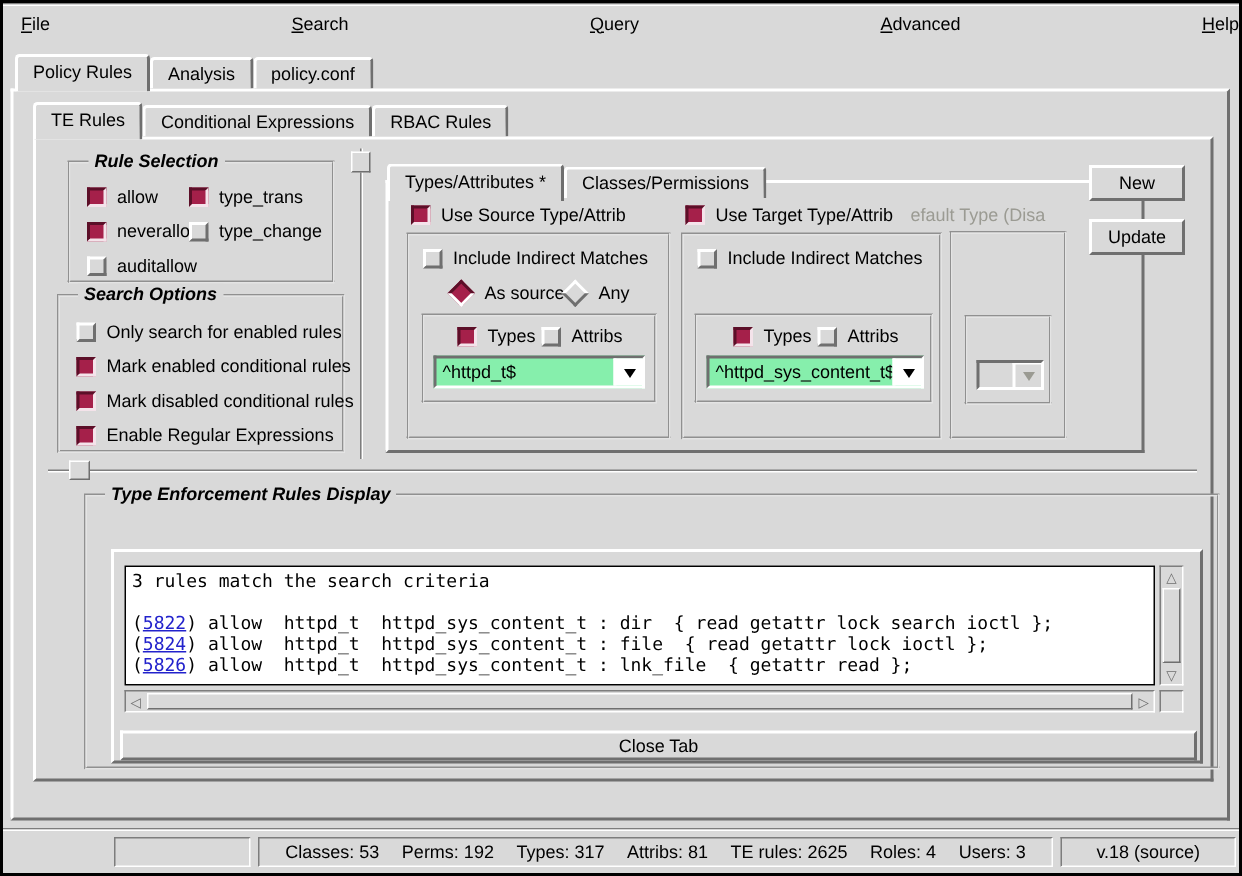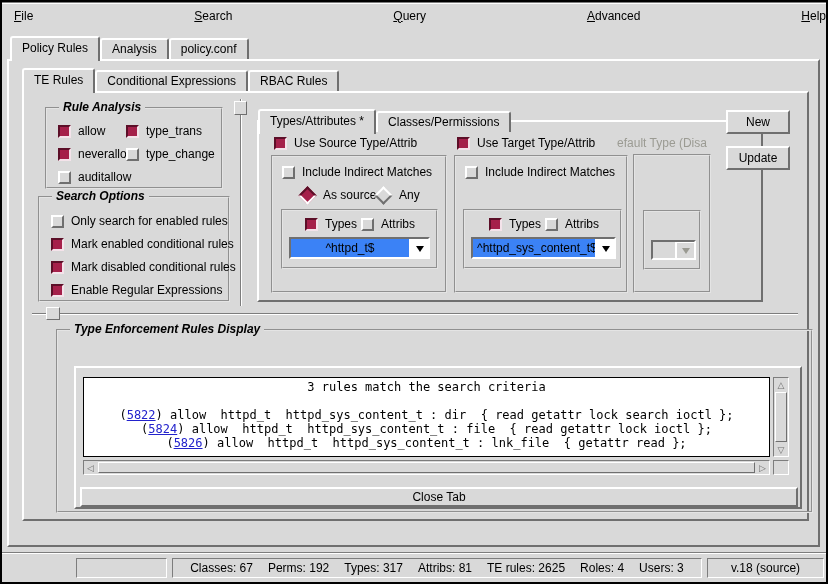--- a/index.html
+++ b/index.html
@@ -22,21 +22,21 @@
   .group{border:2px groove #e4e4e4;}
   .group-title{position:absolute;top:-9px;left:12px;background:#d9d9d9;padding:0 4px;
                font-weight:bold;font-style:italic;white-space:nowrap;}
   .cb-row,.radio-row{position:absolute;display:flex;align-items:center;gap:7px;white-space:nowrap;cursor:default;}
   .cb{width:13px;height:13px;flex:0 0 13px;box-sizing:border-box;background:#d9d9d9;
       border:2px solid;border-color:#fff #6f6f6f #6f6f6f #fff;}
   .cb.checked{background:#a5204a;border-color:#5c0f28 #f4e3ea #f4e3ea #5c0f28;}
   .radio{width:9px;height:9px;flex:0 0 9px;box-sizing:content-box;transform:rotate(45deg);background:#d9d9d9;
          border:2px solid;border-color:#fff #6f6f6f #6f6f6f #fff;margin:0 2px;}
   .radio.checked{background:#a5204a;border-color:#5c0f28 #fff #fff #5c0f28;}
-  .combo{display:flex;background:#3b82f6;border:2px solid;border-color:#6f6f6f #fff #fff #6f6f6f;}
+  .combo{display:flex;background:#86efac;border:2px solid;border-color:#6f6f6f #fff #fff #6f6f6f;}
   .combo-text{flex:1;padding:2px 4px 0;white-space:nowrap;overflow:hidden;}
   .combo-btn{width:17px;border-left:2px solid;border-color:#fff #6f6f6f #6f6f6f #fff;border-top:1px solid #fff;
              display:flex;align-items:center;justify-content:center;background:#fff;}
   .combo-arrow{width:0;height:0;border:4px solid transparent;border-top:6px solid #000;margin-top:5px;}
   .combo.disabled{background:#d9d9d9;}
   .combo.disabled .combo-btn{background:#d9d9d9;}
   .combo.disabled .combo-arrow{border-top-color:#9a9a92;}
   .vline{border-left:1px solid #7d7d7d;border-right:1px solid #fff;width:2px;}
   .hline{border-top:1px solid #7d7d7d;border-bottom:1px solid #fff;height:2px;}
   .textarea{background:#fff;border:1px solid #000;font-family:"DejaVu Sans Mono",monospace;
@@ -66,32 +66,32 @@
     <span class="menu-item"><span class="mi-first">H</span><span>elp</span></span>
   </div>
   <div class="abs menusep" style="left:0;top:31;width:824px;height:2px;"></div>
 
   <div class="abs tabs" style="left:8px;top:36px;height:23px;">
     <span class="tab active">Policy Rules</span>
     <span class="tab">Analysis</span>
     <span class="tab">policy.conf</span>
   </div>
 
-  <div class="abs raised" style="left:5px;top:57px;width:813px;height:488px;text-align:center;">
+  <div class="abs raised" style="left:5px;top:57px;width:813px;height:488px;">
 
     <div class="abs tabs" style="left:13px;top:9px;height:23px;z-index:5;">
       <span class="tab active">TE Rules</span>
       <span class="tab">Conditional Expressions</span>
       <span class="tab">RBAC Rules</span>
     </div>
 
     <div class="abs raised" style="left:13px;top:30px;width:787px;height:430px;">
 
       <div class="abs group" style="left:21px;top:14px;width:178px;height:82px;">
-        <span class="group-title">Rule Analysis</span>
+        <span class="group-title">Rule Selection</span>
         <div class="cb-row" style="left:11px;top:15px;">
           <span class="cb checked"></span>
           <span class="lab">allow</span>
         </div>
         <div class="cb-row" style="left:79px;top:15px;">
           <span class="cb checked"></span>
           <span class="lab">type_trans</span>
         </div>
         <div class="cb-row" style="left:11px;top:38px;">
           <span class="cb checked"></span>
@@ -253,21 +253,21 @@
         </div>
       </div>
 
     </div>
   </div>
 
   <div class="abs hline" style="left:0;top:550px;width:824px;"></div>
 
   <div class="abs statbox" style="left:74px;top:556px;width:91px;height:20px;"></div>
   <div class="abs statbox stats" style="left:170px;top:556px;width:530px;height:20px;">
-    <span class="lab">Classes: 67</span>
+    <span class="lab">Classes: 53</span>
     <span class="lab">Perms: 192</span>
     <span class="lab">Types: 317</span>
     <span class="lab">Attribs: 81</span>
     <span class="lab">TE rules: 2625</span>
     <span class="lab">Roles: 4</span>
     <span class="lab">Users: 3</span>
   </div>
   <div class="abs statbox" style="left:705px;top:556px;width:117px;height:20px;">
     <span class="lab">v.18 (source)</span>
   </div>

